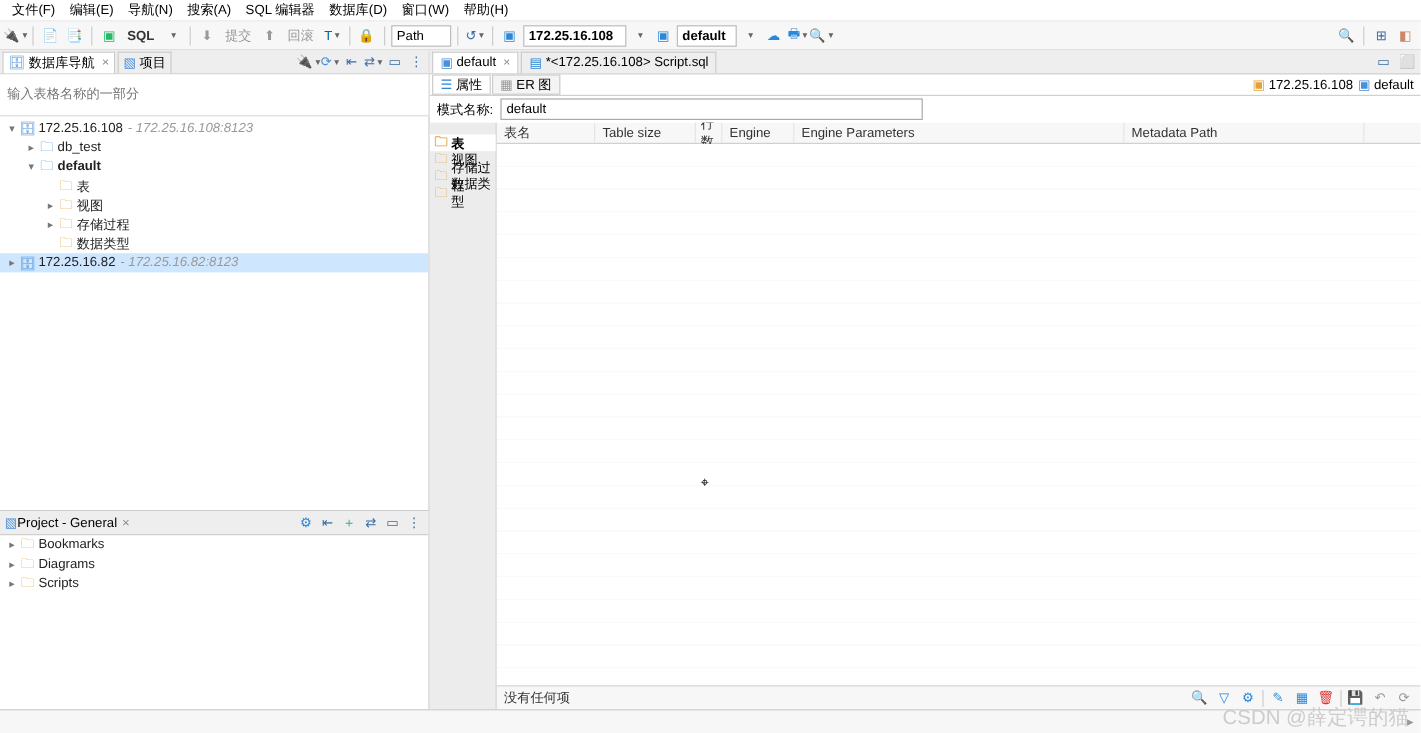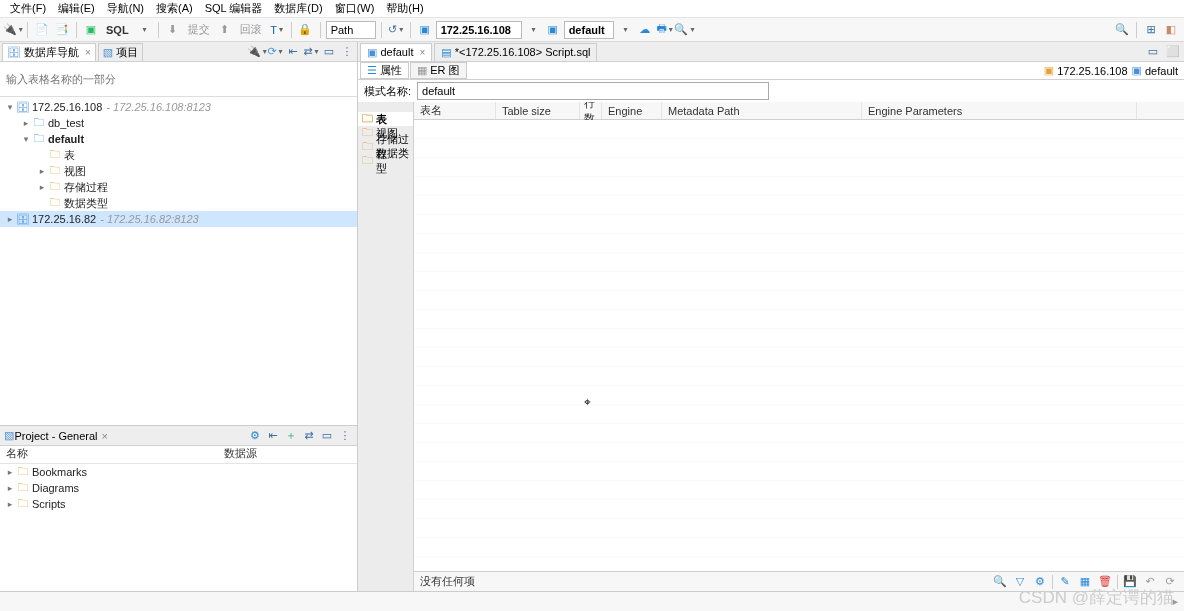--- a/index.html
+++ b/index.html
@@ -197,24 +197,20 @@
         <span class="x" style="margin-left:4px;color:#888;">×</span>
         <div class="ptbar" style="margin-left:auto;">
           <span class="tbtn" style="color:#2b88d8;">⚙</span>
           <span class="tbtn">⇤</span>
           <span class="tbtn" style="color:#3a9;">＋</span>
           <span class="tbtn">⇄</span>
           <span class="tbtn">▭</span>
           <span class="tbtn">⋮</span>
         </div>
       </div>
-      <div class="proj-cols">
-        <div>名称</div>
-        <div>数据源</div>
-      </div>
       <div class="proj-tree" id="proj-tree">
           <div class="tree-row" style="padding-left: 4px;">
             <span class="tw">▸</span>
             <span class="ic ic-folder">🗀</span>
             <span class="lbl">Bookmarks</span>
           </div>
           <div class="tree-row" style="padding-left: 4px;">
             <span class="tw">▸</span>
             <span class="ic ic-folder">🗀</span>
             <span class="lbl">Diagrams</span>
@@ -291,22 +287,22 @@
             <span class="ic ic-folder">🗀</span>
             <span>数据类型</span>
           </div>
         </div>
       <div class="grid-wrap">
         <div class="grid-head" id="grid-head">
             <div style="width: 82px;">表名</div>
             <div style="width: 84px;">Table size</div>
             <div style="width: 22px; justify-content: flex-end;">行数</div>
             <div style="width: 60px;">Engine</div>
+            <div style="width: 275px;">Engine Parameters</div>
             <div style="width: 200px;">Metadata Path</div>
-            <div style="width: 275px;">Engine Parameters</div>
           </div>
         <div class="grid-body">
           <span class="cursor">⌖</span>
         </div>
         <div class="status">
           <span class="msg">没有任何项</span>
           <div class="status-icons">
             <span class="si" style="color:#555;">🔍</span>
             <span class="si" style="color:#2b88d8;">▽</span>
             <span class="si" style="color:#2b88d8;">⚙</span>

